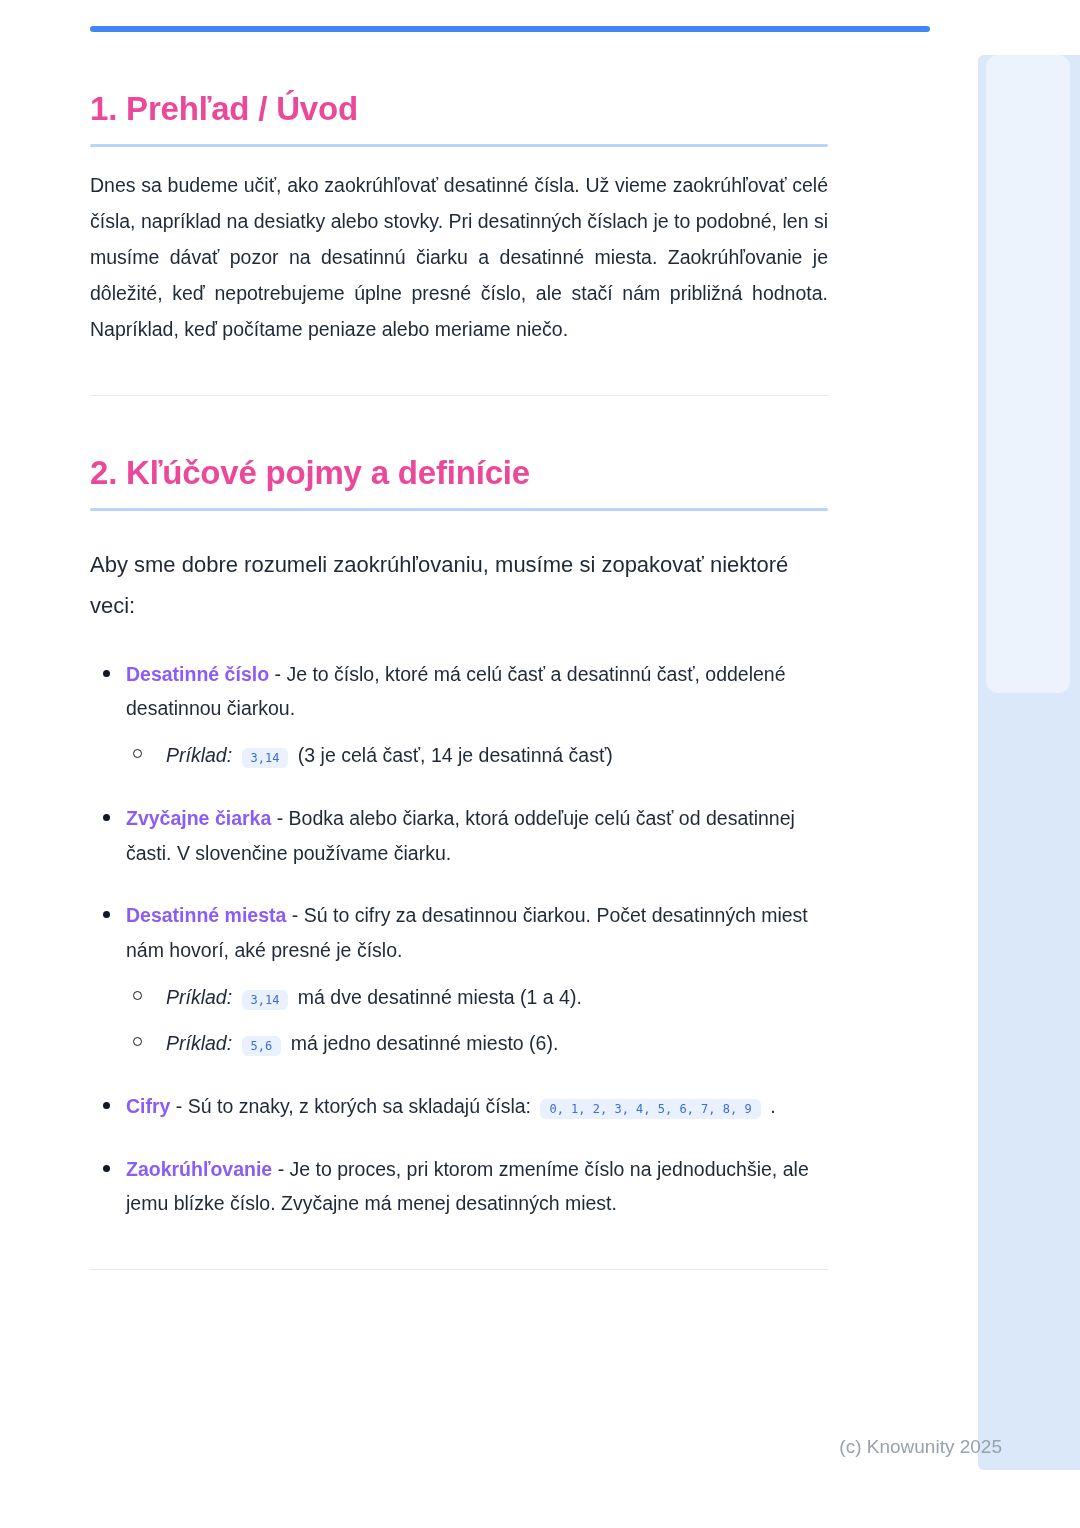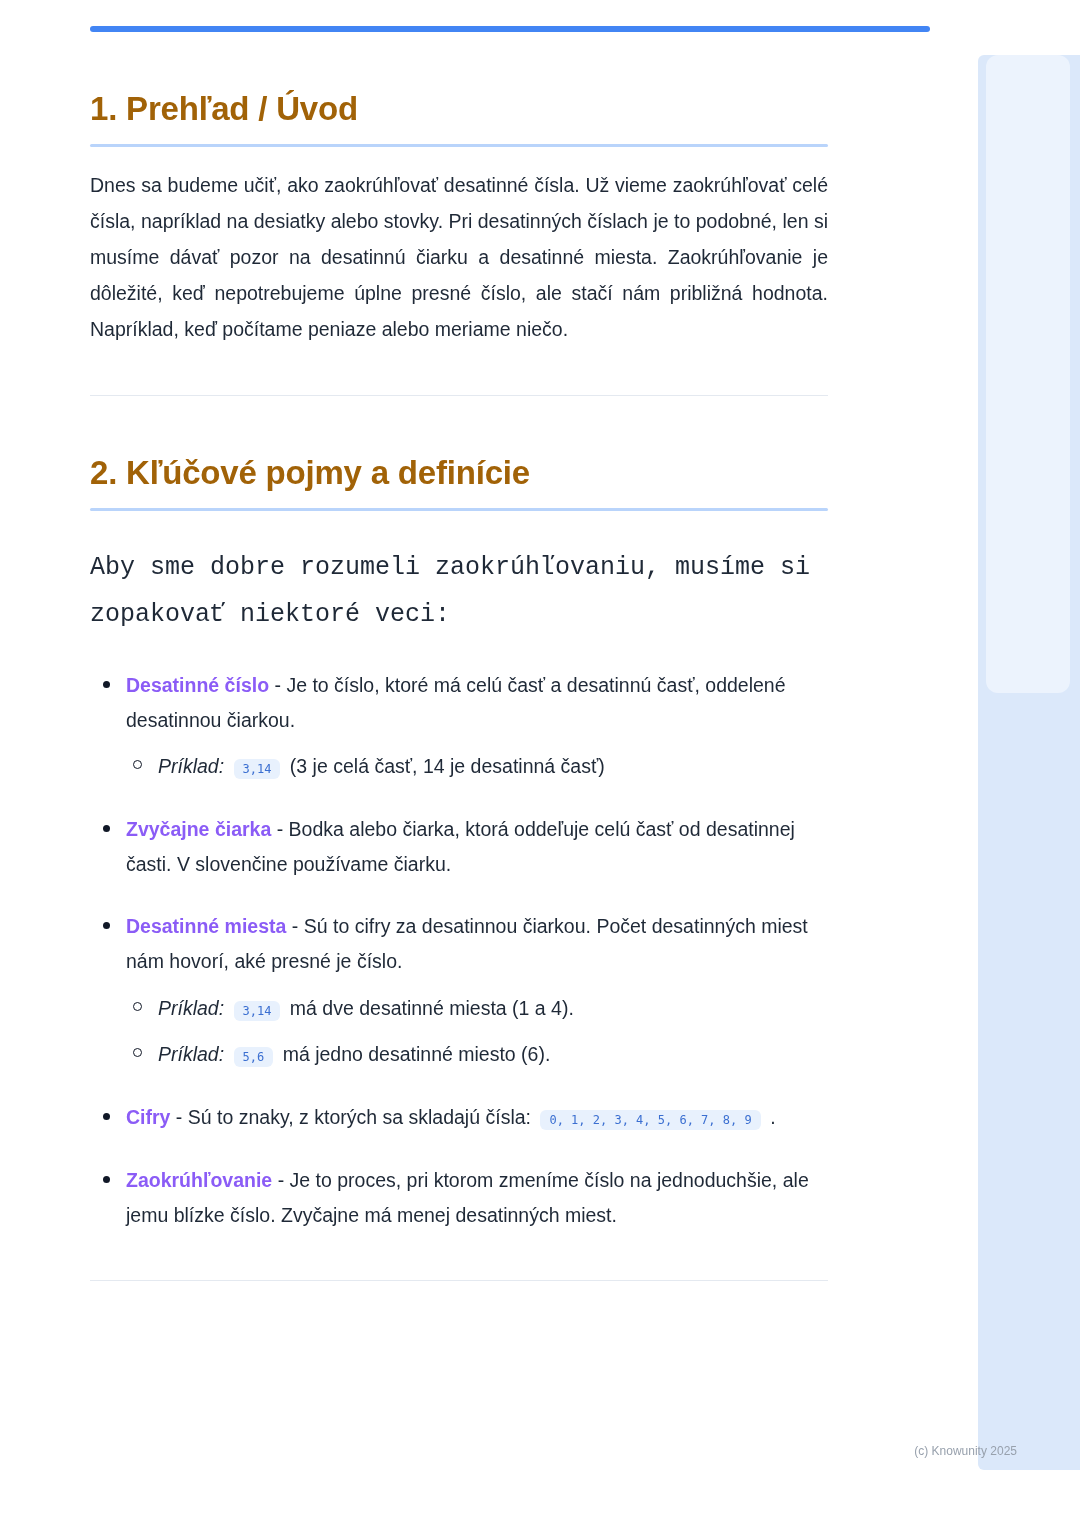--- a/index.html
+++ b/index.html
@@ -20,60 +20,60 @@
   .doc-title {
     margin-top:90px; width:850px;
     font-size:54px; line-height:1.2; font-weight:700;
     color:#4285f4; letter-spacing:-0.5px;
   }
   .title-rule {
     margin-top:26px; width:840px; height:6px;
     background:#4285f4; border-radius:3px;
   }
   .section-heading {
-    margin-top:58px; font-size:33px; font-weight:700; color:#a16207;
+    margin-top:58px; font-size:33px; font-weight:700; color:#ec4899;
     letter-spacing:-0.2px;
   }
   .section-underline {
     margin-top:16px; width:738px; height:3px;
     background:#b9d4fb; border-radius:2px;
   }
   .para {
     margin-top:20px; width:738px;
     font-size:19.5px; line-height:1.85; text-align:justify;
   }
-  .intro { margin-top:34px; width:738px; font-size:25px; line-height:1.85;font-family:Liberation Mono, monospace; }
+  .intro { margin-top:34px; width:738px; font-size:22px; line-height:1.85; }
   .divider { margin-top:48px; width:738px; height:1px; background:#e4e9f0; }
   ul.terms { margin-top:30px; width:738px; list-style:none; }
   ul.terms > li {
     position:relative; padding-left:36px; margin-bottom:28px;
     font-size:19.5px; line-height:1.78;
   }
   ul.terms > li::before {
     content:""; position:absolute; left:13px; top:13px;
     width:7px; height:7px; border-radius:50%; background:#111827;
   }
   .term { font-weight:700; color:#8b5cf6; }
   ul.sub { list-style:none; margin-top:10px; }
   ul.sub > li { position:relative; padding-left:32px; margin-top:12px; }
   ul.sub > li::before {
     content:""; position:absolute; left:7px; top:11px;
     width:7px; height:7px; border-radius:50%;
     border:1.5px solid #111827; background:transparent;
   }
-  .ex-label { font-style:italic; }
+  .ex-label { font-style:italic;margin-left:8px; }
   code.chip {
     font-family:"DejaVu Sans Mono", monospace; font-size:12px;
     background:#e8f1fd; color:#3b6fd1;
     padding:3px 9px; border-radius:6px; margin:0 4px;
     box-decoration-break:clone; -webkit-box-decoration-break:clone;
   }
   .footer {
-    position:absolute; right:63px; bottom:70px;
-    font-size:12px; color:#98a1ad; z-index:2;
+    position:absolute; right:78px; bottom:70px;
+    font-size:19px; color:#98a1ad; z-index:2;
   }
 </style>
 </head>
 <body>
 
 <div class="side-panel">
   <div class="side-thumb"></div>
 </div>
 
 <div class="content">

